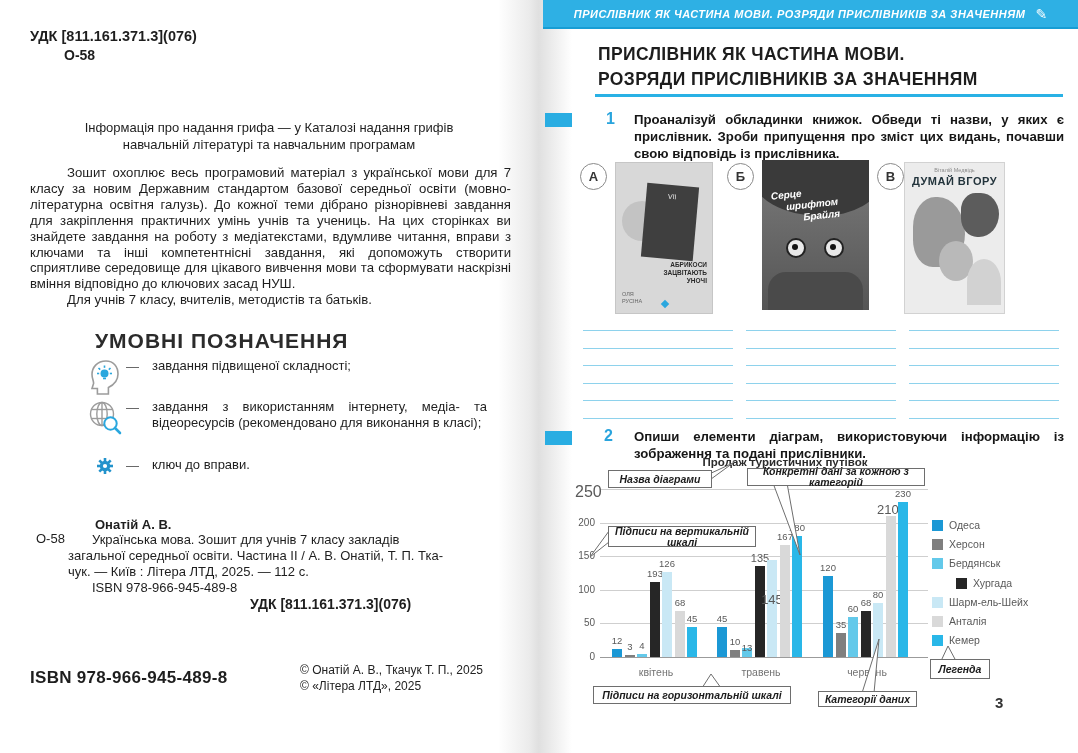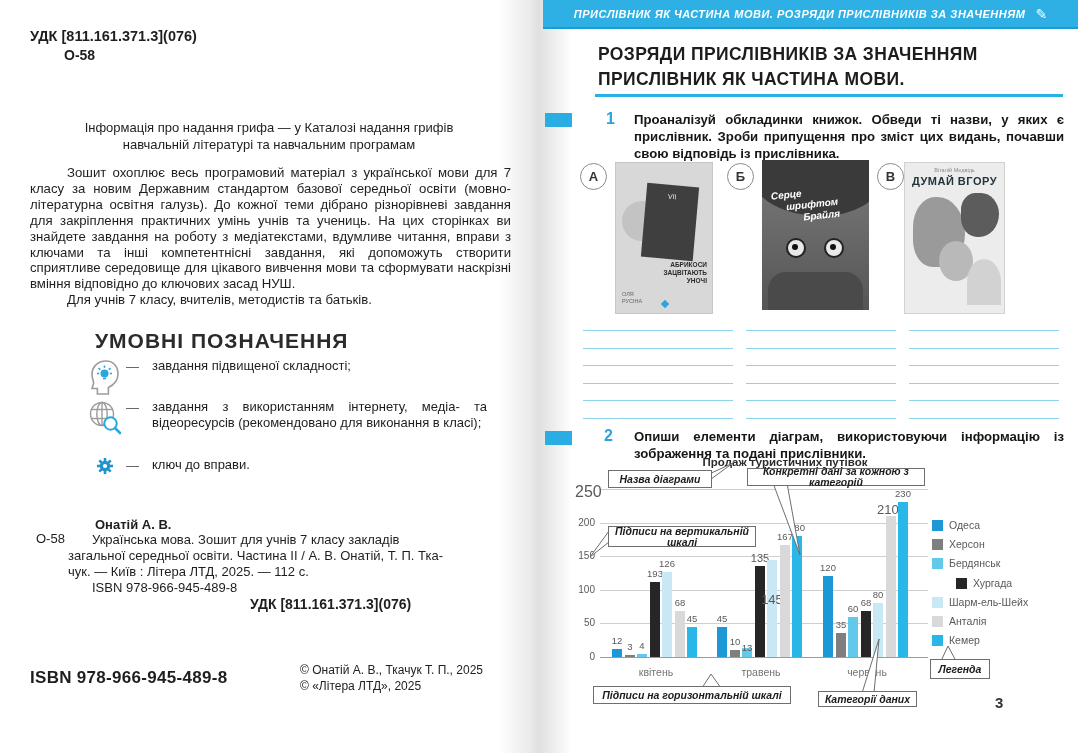--- a/index.html
+++ b/index.html
@@ -137,22 +137,22 @@
   <div class="abs copy" style="top:679px;">© «Літера ЛТД», 2025</div>
 
   <div class="gutter"></div>
 
   <div class="abs runbar">
     <span class="t">ПРИСЛІВНИК ЯК ЧАСТИНА МОВИ. РОЗРЯДИ ПРИСЛІВНИКІВ ЗА ЗНАЧЕННЯМ</span>
     <span class="pen">✎</span>
   </div>
 
   <div class="abs rtitle">
+    <div>ПРИСЛІВНИК ЯК ЧАСТИНА МОВИ.</div>
     <div>РОЗРЯДИ ПРИСЛІВНИКІВ ЗА ЗНАЧЕННЯМ</div>
-    <div>ПРИСЛІВНИК ЯК ЧАСТИНА МОВИ.</div>
   </div>
   <div class="abs rule"></div>
 
   <div class="abs exsq" style="left:545px;top:113px;"></div>
   <div class="abs exnum" style="left:606px;top:110px;">1</div>
   <div class="abs extext" style="left:634px;top:111px;">Проаналізуй обкладинки книжок. Обведи ті назви, у яких є прислівник. Зроби припущення про зміст цих видань, почавши свою відповідь із прислівника.</div>
 
   <div class="abs circle-letter" style="left:580px;top:163px;">А</div>
   <div class="abs cover" style="left:615px;top:162px;width:96px;height:150px;background:#d8d8d8;border:1px solid #c6c6c6;">
     <div class="abs" style="left:6px;top:38px;width:40px;height:40px;border-radius:50%;background:#c3c3c3;"></div>

